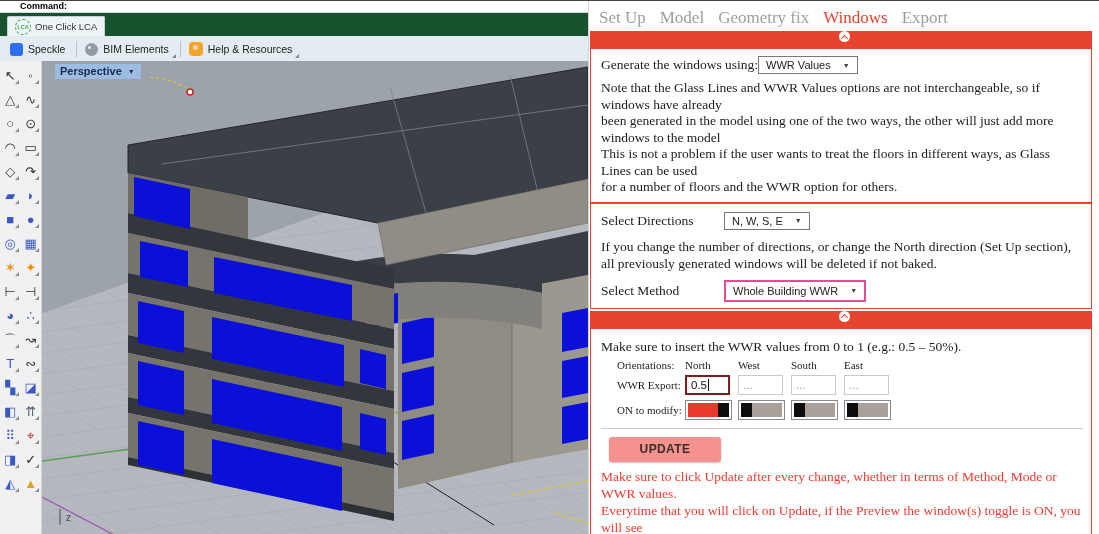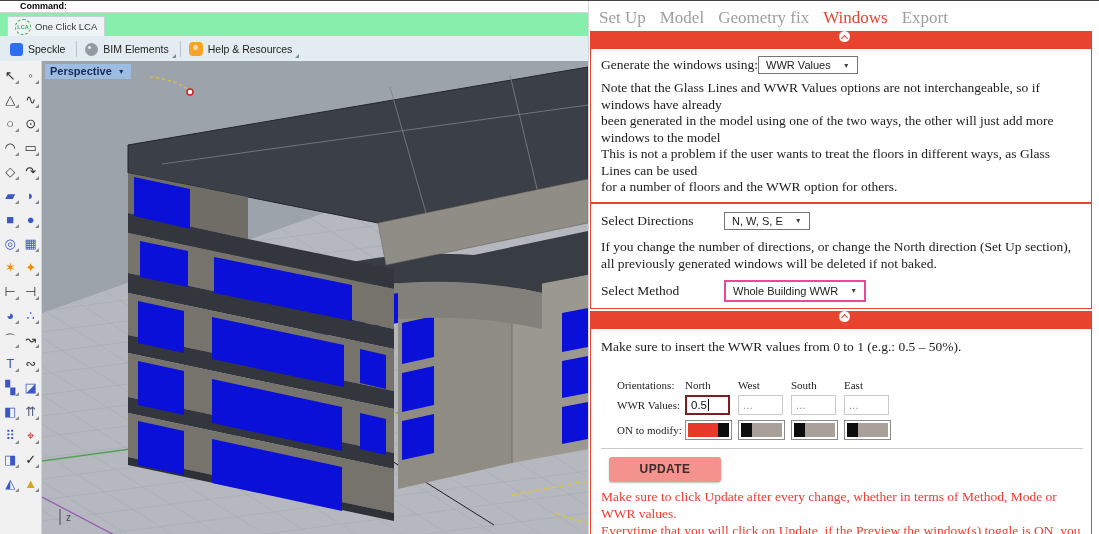--- a/index.html
+++ b/index.html
@@ -2,21 +2,21 @@
 <html><head>
 <meta charset="utf-8">
 <style>
   html,body{margin:0;padding:0;background:#e0e0e0;}
   .app{position:relative;width:1099px;height:534px;background:#fff;overflow:hidden;
        font-family:"Liberation Sans",sans-serif;border-top:1px solid #444;}
   
   .rhino{position:absolute;left:0;top:0;width:588px;height:534px;background:#e3ecf0;}
   .cmdbar{height:11px;background:#fff;font-size:9px;font-weight:bold;color:#000;
           padding-left:20px;line-height:11px;border-bottom:1px solid #cfd8dc;}
-  .tabrow{height:23px;background:#86efac;display:flex;align-items:flex-end;}
+  .tabrow{height:23px;background:#14532d;display:flex;align-items:flex-end;}
   .plugin-tab{display:flex;align-items:center;gap:4px;background:#eef3f5;border:1px solid #c2d2d8;
           border-bottom:none;border-radius:2px 2px 0 0;margin-left:7px;height:19px;padding:0 7px;
           font-size:9.5px;color:#333;}
   .lca-logo{width:14px;height:14px;border:1.4px dashed #3aaa57;border-radius:50%;color:#3aaa57;
           font-size:5.5px;font-weight:bold;display:flex;align-items:center;justify-content:center;}
   .toolrow{height:26px;background:#e3ecf0;display:flex;align-items:center;padding-left:5px;
           font-size:10.5px;color:#222;border-bottom:1px solid #ccd6da;}
   .tbtn{position:relative;display:flex;align-items:center;gap:5px;padding:3px 8px 3px 5px;}
   .tbtn .corner{position:absolute;right:1px;bottom:1px;width:0;height:0;
           border-left:4px solid transparent;border-bottom:4px solid #7d8a91;}
@@ -28,21 +28,21 @@
   .help-ic:after{content:'';position:absolute;left:4px;top:3px;width:5px;height:5px;background:#ffd9a0;border-radius:50%;}
   .rbody{position:absolute;top:60px;left:0;width:588px;height:474px;display:flex;}
   .toolcol{width:42px;height:474px;background:#f1f1f1;border-right:1px solid #d4d4d4;
           display:grid;grid-template-columns:1fr 1fr;grid-auto-rows:24px;padding-top:2px;box-sizing:border-box;}
   .ticon{position:relative;display:flex;align-items:center;justify-content:center;
           font-size:13px;line-height:1;cursor:default;}
   .ticon:after{content:'';position:absolute;right:2px;bottom:3px;width:0;height:0;
           border-left:4px solid transparent;border-bottom:4px solid #8a8a8a;}
   .viewport{position:relative;flex:1;height:474px;overflow:hidden;background:#9da3ab;}
   .viewport svg{position:absolute;left:0;top:0;}
-  .persp{position:absolute;left:3px;top:3px;background:rgba(157,190,228,.95);color:#182a52;
+  .persp{position:absolute;left:13px;top:3px;background:rgba(157,190,228,.95);color:#182a52;
           font-size:11px;font-weight:bold;padding:1px 6px 2px 5px;display:flex;gap:6px;align-items:center;}
   .persp .car{font-size:7px;color:#24304f;}
   .win{fill:#0b10d9;}
   
   .panel{position:absolute;left:588px;top:0;width:511px;height:534px;background:#fff;overflow:hidden;
          border-left:1px solid #d8d8d8;box-sizing:border-box;}
   .ptabs{padding:7px 0 0 10px;height:21px;display:flex;gap:14px;
          font-family:"Liberation Serif",serif;font-size:17px;color:#9e9e9e;}
   .ptab.act{color:#e8432e;}
   .sec-h{height:17px;background:#e8432e;margin:2px 7px 0 1px;display:flex;align-items:center;gap:6px;
@@ -58,21 +58,21 @@
   .s3b{padding:6px 8px 0 10px;}
   .frow{display:flex;align-items:center;}
   .flab{font-size:13.5px;}
   .w1{min-width:152px;} .w2{min-width:123px;}
   .sel{display:inline-flex;align-items:center;gap:12px;border:1px solid #767676;background:#fff;
        padding:2px 7px;font-family:"Liberation Sans",sans-serif;font-size:11px;color:#222;}
   .sel.strong{border:2px solid #ec4899;padding:3px 7px;}
   .sel .arr{font-size:7px;color:#444;}
   .note{font-size:13.5px;line-height:16.5px;white-space:pre-line;margin-top:6px;}
   .note2{font-size:13.5px;line-height:17px;white-space:pre-line;margin:8px 0;}
-  .mode-note{font-size:13.5px;margin:4px 0 24px;}
+  .mode-note{font-size:13.5px;margin:4px 0 4px;}
   .srow{display:flex;align-items:center;font-size:11px;}
   .slab{width:68px;flex:0 0 auto;font-size:11px;padding-left:16px;}
   .ocol{width:45px;margin-right:8px;flex:0 0 auto;}
   .wwr-wrap{position:relative;width:45px;margin-right:8px;flex:0 0 auto;}
   .wwr{width:45px;height:20px;box-sizing:border-box;border:1px solid #c9c9c9;
        font-family:"Liberation Sans",sans-serif;font-size:11.5px;padding:0 4px;color:#111;}
   .wwr.foc{border:2px solid #7f1d1d;}
   .wwr::placeholder{color:#9a9a9a;}
   .carett{position:absolute;left:23px;top:4px;width:1px;height:12px;background:#000;}
   .toggle{width:47px;height:20px;box-sizing:border-box;border:1px solid #8a8a8a;background:#fff;
@@ -382,21 +382,21 @@
       <div class="srow" style="margin-bottom:4px;">
         <span class="slab">Orientations:</span>
         <span id="orient-cols" style="display:flex;">
             <span class="ocol">North</span>
             <span class="ocol">West</span>
             <span class="ocol">South</span>
             <span class="ocol">East</span>
           </span>
       </div>
       <div class="srow" style="margin-bottom:5px;">
-        <span class="slab">WWR Values:</span>
+        <span class="slab">WWR Export:</span>
         <span id="wwr-inputs" style="display:flex;">
             <span class="wwr-wrap"><input class="wwr foc" value="0.5" style=""><span class="carett"></span></span>
             <span class="wwr-wrap"><input class="wwr" placeholder="..." style=""></span>
             <span class="wwr-wrap"><input class="wwr" placeholder="..." style=""></span>
             <span class="wwr-wrap"><input class="wwr" placeholder="..." style=""></span>
           </span>
       </div>
       <div class="srow" style="margin-bottom:6px;">
         <span class="slab">ON to modify:</span>
         <span id="toggles" style="display:flex;">

